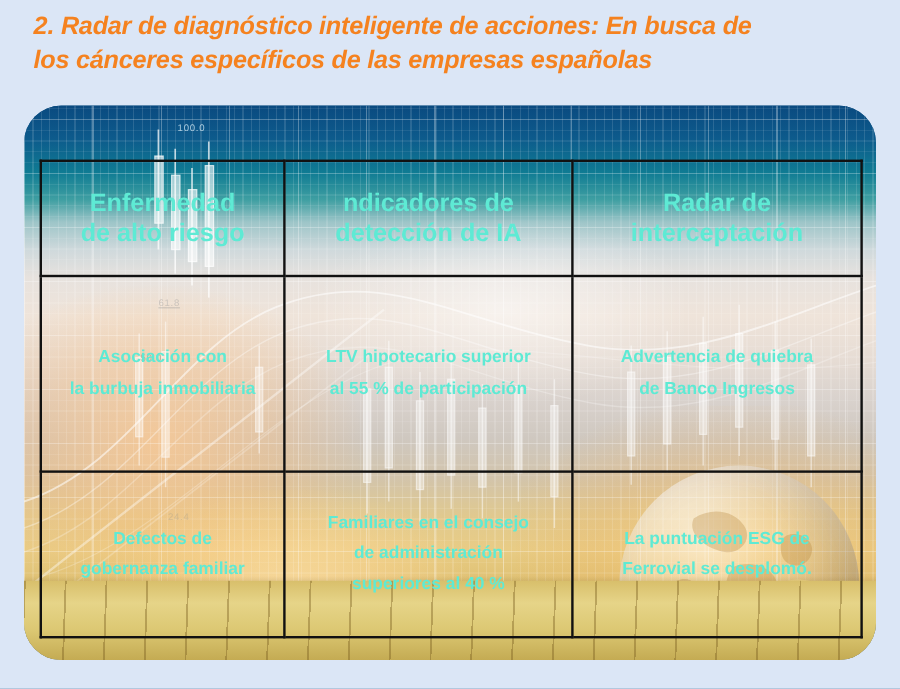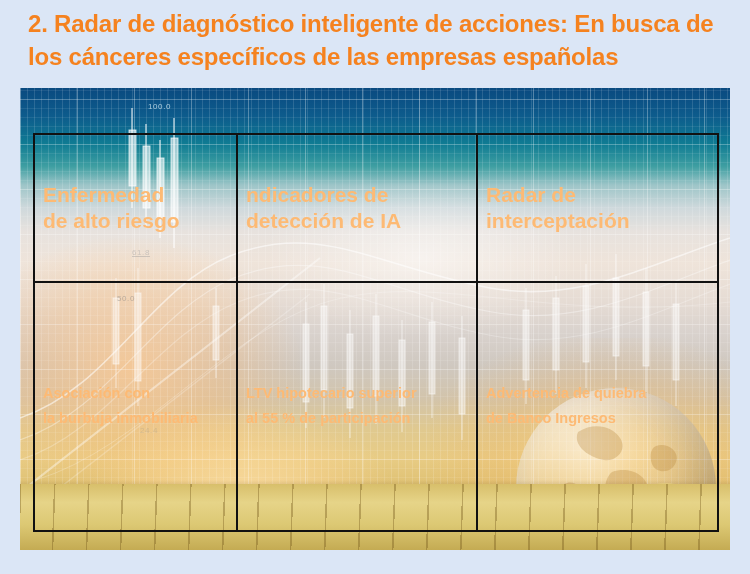--- a/index.html
+++ b/index.html
@@ -16,36 +16,38 @@
     position: relative;
   }
 
   
   #slide-title {
     position: absolute;
     left: 28px;
     top: 8px;
     width: 700px;
     color: #f5821f;
-    font-size: 24px;
+    font-size: 21px;
     font-weight: bold;
     line-height: 1.36;
     letter-spacing: -0.2px;
     white-space: pre-line;
+    font-style: italic;
   }
 
   
   #photo-panel {
     position: absolute;
     left: 20px;
     top: 88px;
     width: 710px;
     height: 462px;
     overflow: hidden;
     background: #0b4d80;
+    border-radius: 31px;
   }
 
   
   .bg-base {
     position: absolute;
     inset: 0;
     background:
       linear-gradient(180deg,
         #0a4a80 0%,
         #0d5b8c 6%,
@@ -167,22 +169,23 @@
     position: absolute;
     left: 13px;
     top: 45px;
     width: 684px;
     height: 399px;
     border-collapse: collapse;
     table-layout: fixed;
   }
   #risk-table td {
     border: 2.4px solid #111;
+    text-align: center;
     vertical-align: middle;
-    color: #fdba74;
+    color: #5eead4;
     padding: 4px 8px;
     background: transparent;
   }
   #risk-table col.c1 { width: 203px; }
   #risk-table col.c2 { width: 240px; }
   #risk-table col.c3 { width: 241px; }
 
   .hdr-cell {
     font-size: 21px;
     font-weight: bold;
@@ -367,16 +370,25 @@
 interceptación</td>
       </tr>
       <tr class="row-1">
         <td class="body-cell">Asociación con
 la burbuja inmobiliaria</td>
         <td class="body-cell">LTV hipotecario superior
 al 55 % de participación</td>
         <td class="body-cell">Advertencia de quiebra
 de Banco Ingresos</td>
       </tr>
+      <tr class="row-2">
+        <td class="body-cell">Defectos de
+gobernanza familiar</td>
+        <td class="body-cell">Familiares en el consejo
+de administración
+superiores al 40 %</td>
+        <td class="body-cell">La puntuación ESG de
+Ferrovial se desplomó.</td>
+      </tr>
     </tbody>
   </table>
 
 </div>
 
 </body></html>

